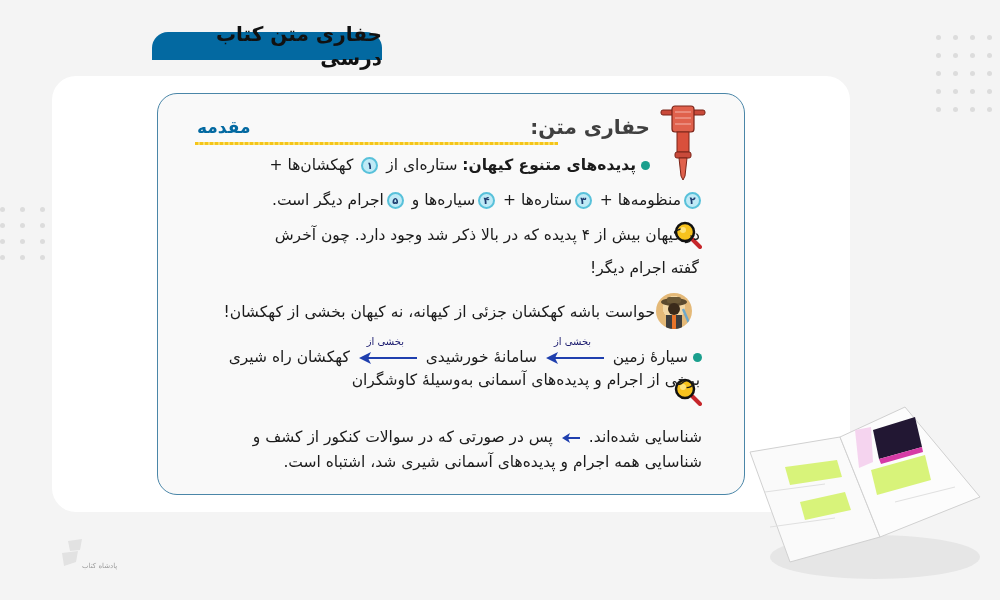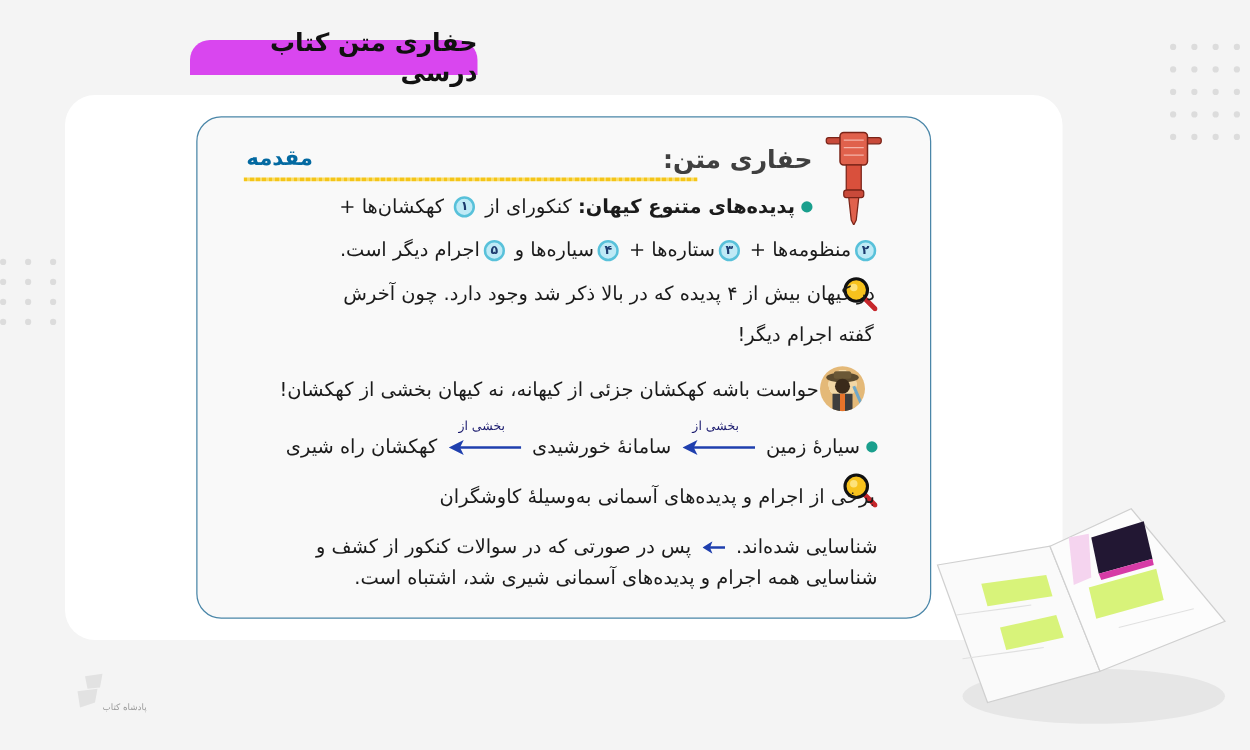--- a/index.html
+++ b/index.html
@@ -8,21 +8,21 @@
     background:#f4f4f4;
     font-family:"DejaVu Sans", sans-serif;
   }
   .dots { position:absolute; display:grid; gap:0; }
   .dots span { width:5px; height:5px; border-radius:50%; background:#dcdcdc; display:block; }
   .dots-tr { left:936px; top:35px; grid-template-columns:repeat(4,5px); column-gap:12px; row-gap:13px; }
   .dots-l { left:0px; top:207px; grid-template-columns:repeat(3,5px); column-gap:15px; row-gap:11px; }
 
   .tab {
     position:absolute; left:152px; top:32px; width:230px; height:28px;
-    background:#d946ef; border-radius:16px 16px 0 0;
+    background:#0369a1; border-radius:16px 16px 0 0;
     display:flex; align-items:center; justify-content:center;
   }
   .tab-title { font-size:20px; font-weight:bold; color:#111; direction:rtl; }
 
   .card {
     position:absolute; left:52px; top:76px; width:798px; height:436px;
     background:#ffffff; border-radius:24px;
   }
   .textbox {
     position:absolute; left:157px; top:93px; width:588px; height:402px;
@@ -137,21 +137,21 @@
 </svg>
 
 <div class="heading-row">
   <div class="heading-underline"></div>
   <span class="heading-right">حفاری متن:</span>
   <span class="heading-left">مقدمه</span>
 </div>
 
 <div class="line" style="right:350px; top:156px;">
   <span class="bullet"></span><span class="bold">پدیده‌های متنوع کیهان:</span>
-  <span>کنکور‌ای از</span>
+  <span>ستاره‌ای از</span>
   <span class="num">۱</span>
   <span>کهکشان‌ها +</span>
 </div>
 
 <div class="line" style="right:296px; top:191px;">
   <span class="num">۲</span><span>منظومه‌ها +</span>
   <span class="num">۳</span><span>ستاره‌ها +</span>
   <span class="num">۴</span><span>سیاره‌ها و</span>
   <span class="num">۵</span><span>اجرام دیگر است.</span>
 </div>
@@ -194,21 +194,21 @@
       </svg>
   </span>
   <span>کهکشان راه شیری</span>
 </div>
 
 <svg class="mag" style="left:674px; top:378px;" viewBox="0 0 28 28">
   <line x1="18" y1="18" x2="26" y2="26" stroke="#c6262b" stroke-width="4" stroke-linecap="round"></line>
   <circle cx="11" cy="11" r="9" fill="#f7c21d" stroke="#111" stroke-width="2.5"></circle>
   <circle cx="9" cy="9" r="3" fill="#fde27a"></circle>
 </svg>
-<div class="line" style="right:300px; top:388px;margin-left:22px;">برخی از اجرام و پدیده‌های آسمانی به‌وسیلهٔ کاوشگران</div>
+<div class="line" style="right:300px; top:371px;margin-left:22px;">برخی از اجرام و پدیده‌های آسمانی به‌وسیلهٔ کاوشگران</div>
 
 <div class="line" style="right:298px; top:428px;">
   <span>شناسایی شده‌اند.</span>
   <svg class="arrow-small" viewBox="0 0 18 10">
       <line x1="5" y1="5" x2="18" y2="5" stroke="#1f3fae" stroke-width="2"></line>
       <polygon points="0,5 8,0 6,5 8,10" fill="#1f3fae"></polygon>
     </svg>
   <span>پس در صورتی که در سوالات کنکور از کشف و</span>
 </div>
 <div class="line" style="right:298px; top:453px;">شناسایی همه اجرام و پدیده‌های آسمانی شیری شد، اشتباه است.</div>

